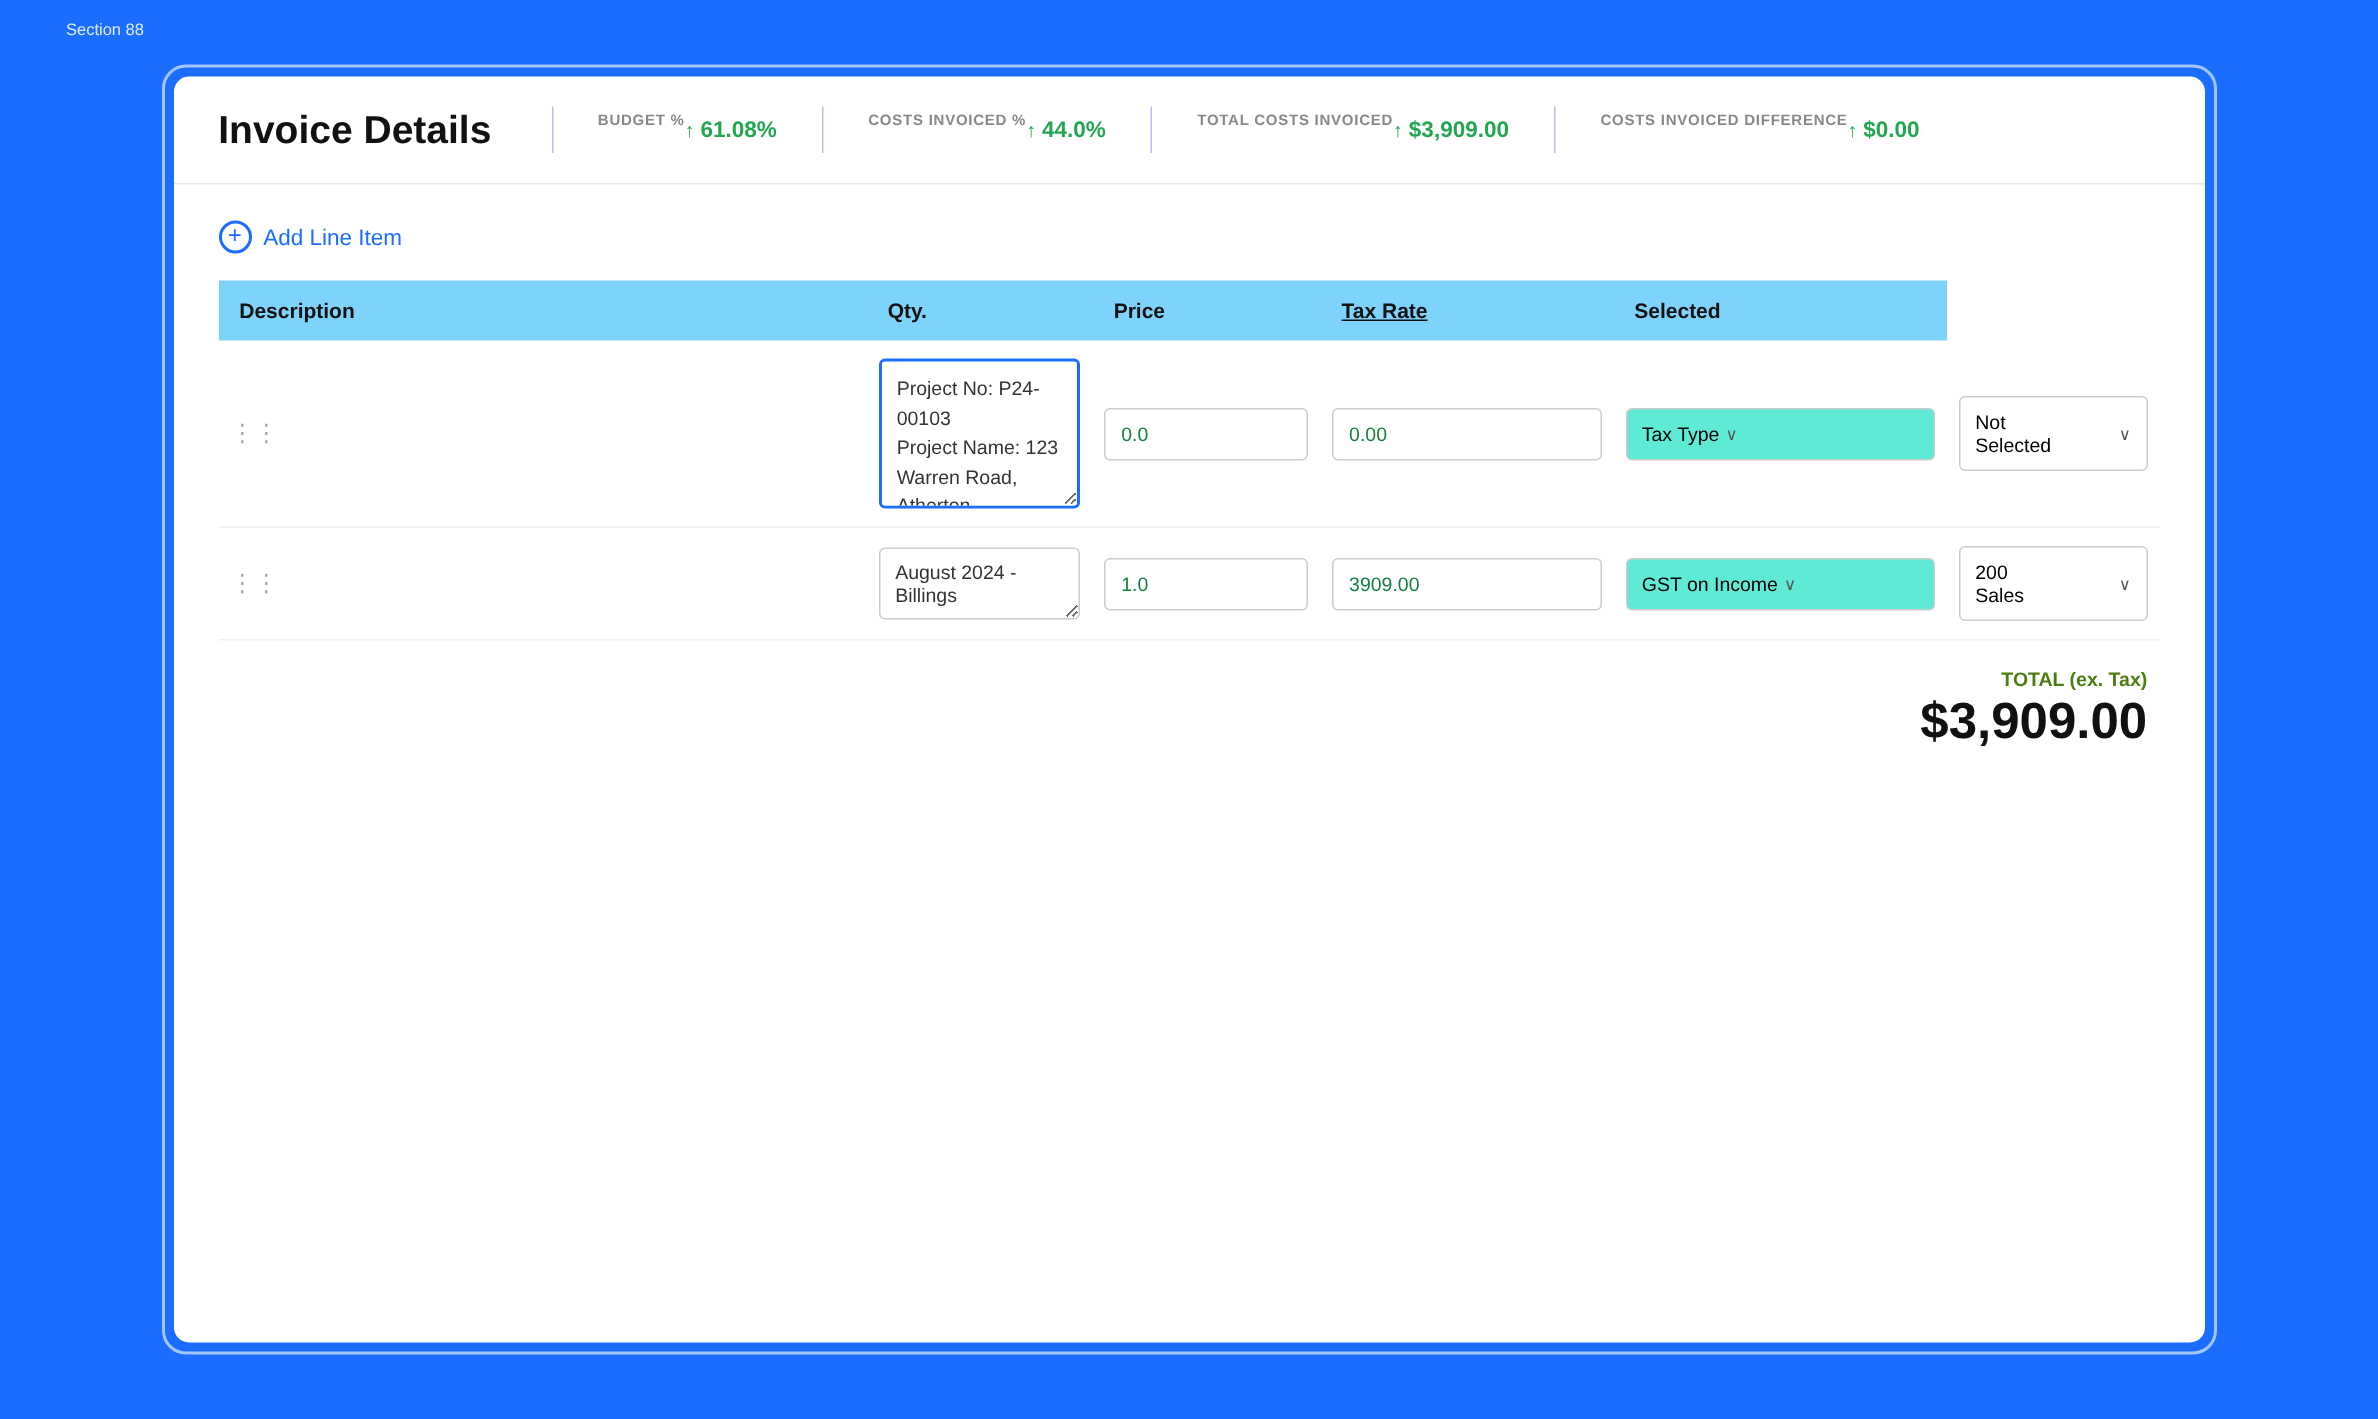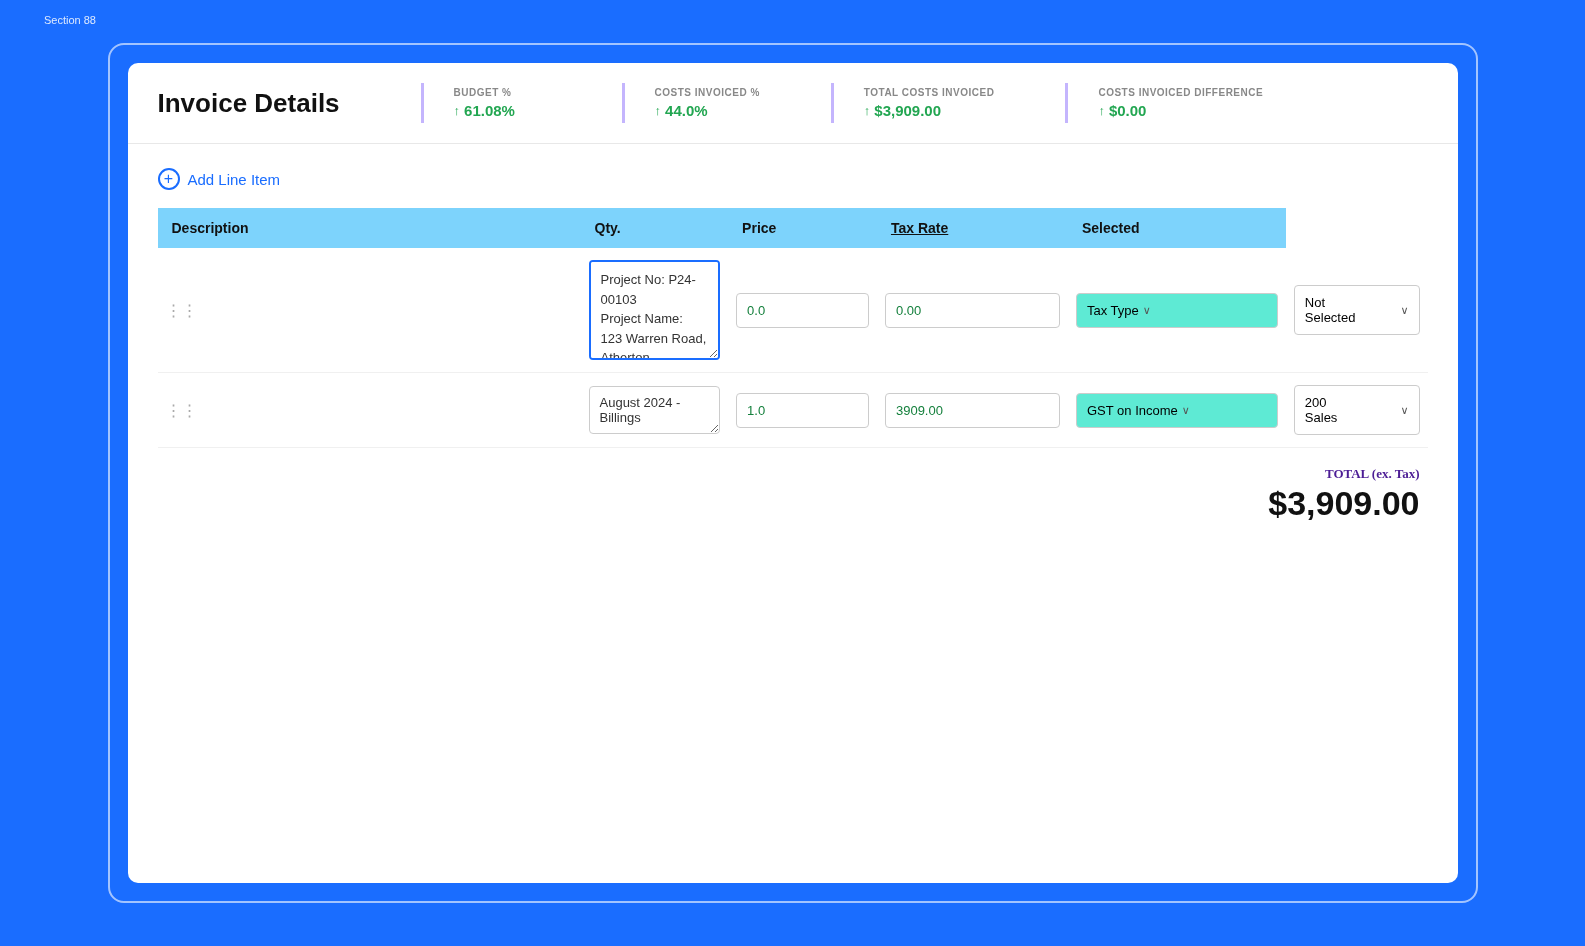--- a/index.html
+++ b/index.html
@@ -18,21 +18,21 @@
       top: 14px;
       left: 44px;
       font-size: 11px;
       color: rgba(255,255,255,0.85);
     }
     .outer-border {
       width: 1370px;
       height: 860px;
       border: 2px solid rgba(255,255,255,0.6);
       border-radius: 16px;
-      padding: 18px;
+      padding: 6px;
       position: relative;
     }
     .card {
       width: 100%;
       height: 100%;
       background: #fff;
       border-radius: 10px;
       overflow: hidden;
       display: flex;
       flex-direction: column;
@@ -54,25 +54,24 @@
       align-items: center;
       white-space: nowrap;
     }
     .stats-container {
       display: flex;
       gap: 0;
       flex: 1;
     }
     .stat-block {
       display: flex;
-      flex-direction: column;
+      flex-direction: row;
       padding: 4px 30px;
-      border-left: 3px solid #c4b5fd;
+      border-left: 1px solid #c4b5fd;
       min-width: 160px;
-      margin-left: 41px;
     }
     .stat-label {
       font-size: 10px;
       font-weight: 600;
       color: #888;
       letter-spacing: 0.5px;
       text-transform: uppercase;
       margin-bottom: 4px;
     }
     .stat-value {
@@ -222,22 +221,21 @@
     .total-section {
       display: flex;
       justify-content: flex-end;
       padding: 18px 8px 0 0;
       flex-direction: column;
       align-items: flex-end;
     }
     .total-label {
       font-size: 13px;
       font-weight: 600;
-      color: #4c1d95;
-      font-family: Liberation Serif, serif;
+      color: #4d7c0f;
     }
     .total-amount {
       font-size: 34px;
       font-weight: 800;
       color: #111;
       margin-top: 2px;
     }
 
     
     .footer {

